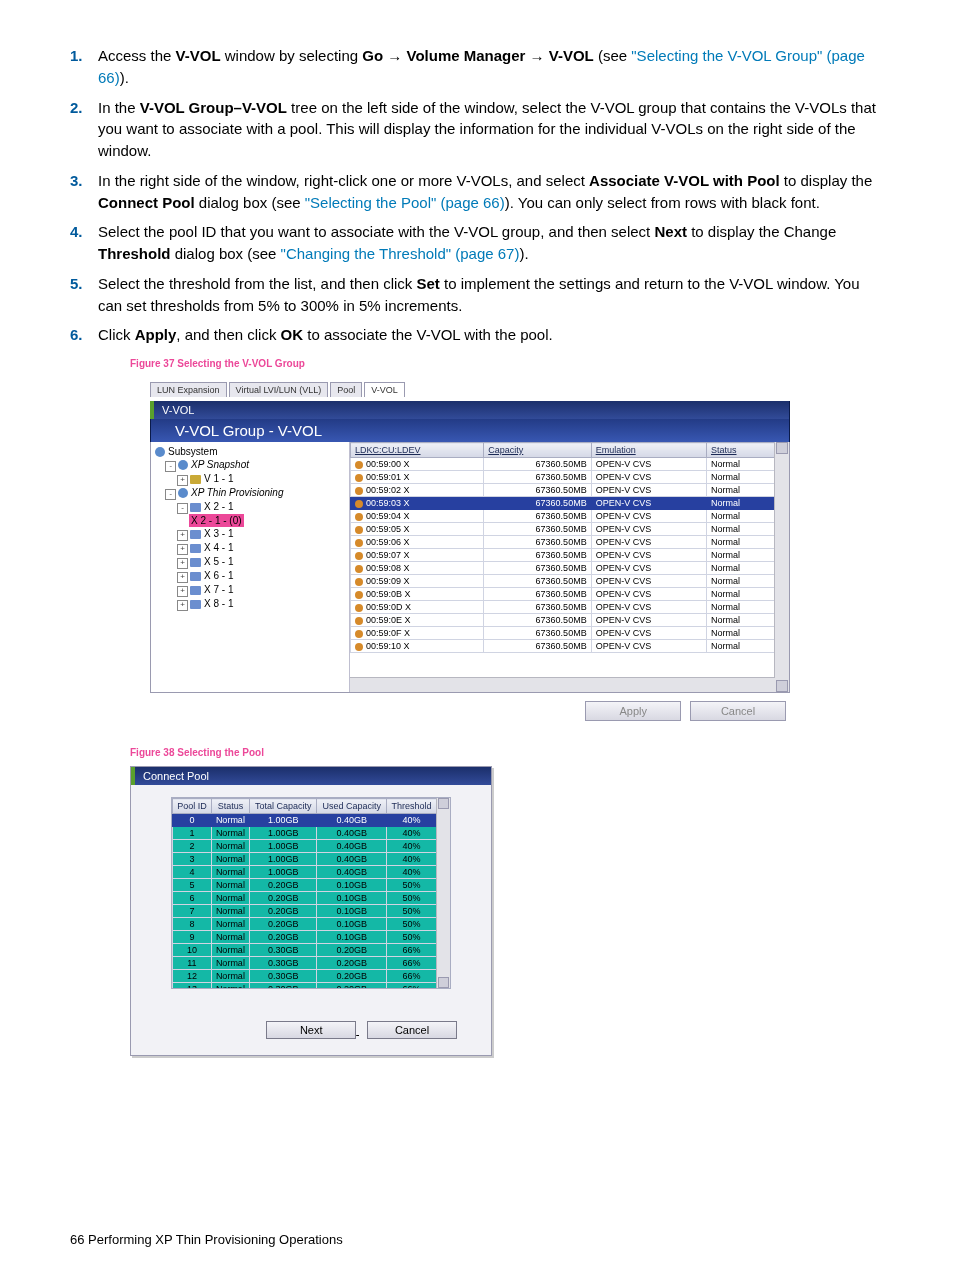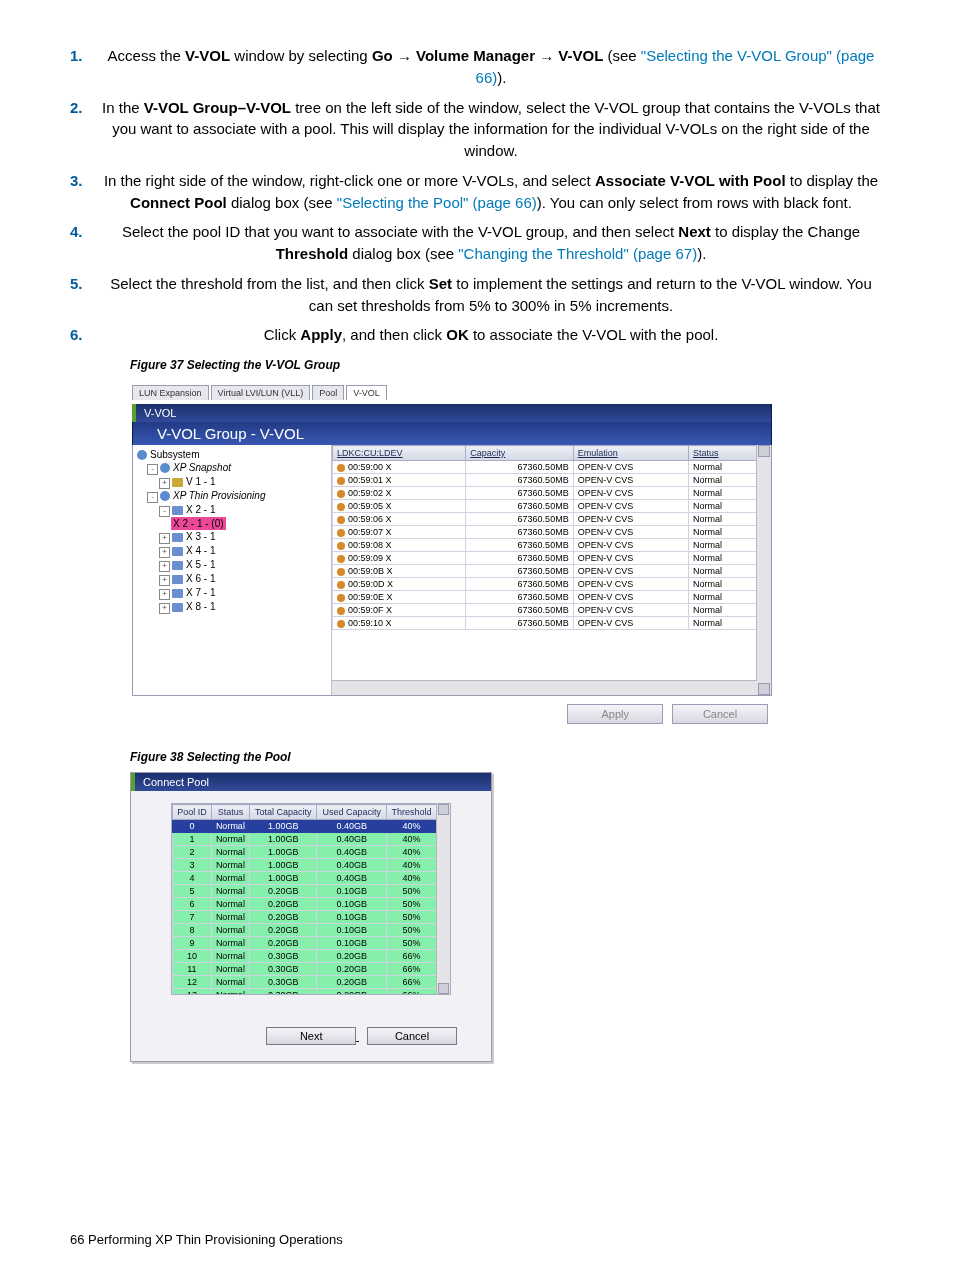--- a/index.html
+++ b/index.html
@@ -30,36 +30,34 @@
   }
   ol.steps .num {
     width: 28px;
     flex: 0 0 28px;
     font-weight: bold;
     color: #005a9c;
     font-size: 15px;
   }
   ol.steps .body {
     flex: 1;
-    text-align: center;
   }
   .b { font-weight: bold; }
   .link { color: #007ab8; }
   .arrow { font-family: Arial; }
   .fig-title {
-    color: #000000;
+    color: #ec4899;
     font-weight: bold;
-    font-size: 12px;
+    font-size: 10px;
     margin: 12px 0 8px 60px;
-    font-style: italic;
   }
 
   
   .fig37 {
-    margin-left: 62px;
+    margin-left: 80px;
     width: 640px;
     font-size: 10px;
     color: #000;
   }
   .fig37 .tabs {
     display: flex;
     align-items: flex-end;
     height: 20px;
     font-size: 9px;
   }
@@ -216,21 +214,21 @@
     background: linear-gradient(to bottom,#1b2f6b,#324b99);
     color:#fff;
     padding:3px 8px;
     font-size:11px;
     border-left:4px solid #5aa02c;
     margin-bottom: 12px;
   }
   .fig38 .tablewrap {
     margin: 8px 40px;
     position: relative;
-    background: #86efac;
+    background: #14b8a6;
     border: 1px solid #a9adc2;
   }
   .fig38 table {
     border-collapse: collapse;
     width: 100%;
     font-size: 9px;
   }
   .fig38 th {
     background: linear-gradient(to bottom,#eef0f6,#d4d8e6);
     border: 1px solid #a9adc2;
@@ -365,20 +363,32 @@
                   <td class="rt">67360.50MB</td>
                   <td>OPEN-V CVS</td>
                   <td>Normal</td>
                 </tr>
                 <tr>
                   <td><span class="dot"></span><span>00:59:02 X</span></td>
                   <td class="rt">67360.50MB</td>
                   <td>OPEN-V CVS</td>
                   <td>Normal</td>
                 </tr>
+                <tr class="selrow">
+                  <td><span class="dot"></span><span>00:59:03 X</span></td>
+                  <td class="rt">67360.50MB</td>
+                  <td>OPEN-V CVS</td>
+                  <td>Normal</td>
+                </tr>
+                <tr>
+                  <td><span class="dot"></span><span>00:59:04 X</span></td>
+                  <td class="rt">67360.50MB</td>
+                  <td>OPEN-V CVS</td>
+                  <td>Normal</td>
+                </tr>
                 <tr>
                   <td><span class="dot"></span><span>00:59:05 X</span></td>
                   <td class="rt">67360.50MB</td>
                   <td>OPEN-V CVS</td>
                   <td>Normal</td>
                 </tr>
                 <tr>
                   <td><span class="dot"></span><span>00:59:06 X</span></td>
                   <td class="rt">67360.50MB</td>
                   <td>OPEN-V CVS</td>

